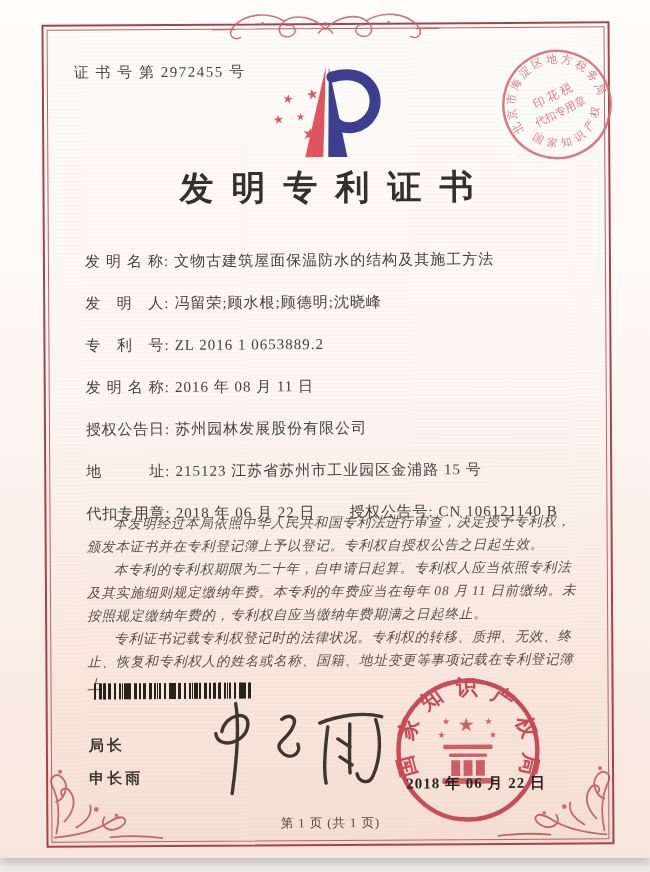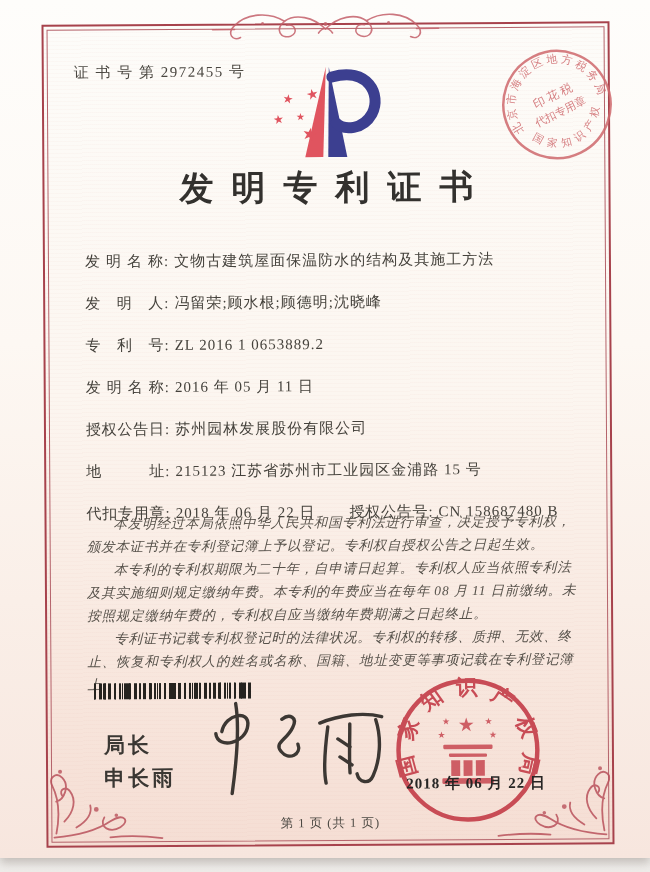--- a/index.html
+++ b/index.html
@@ -47,22 +47,22 @@
     font-size:13.5px;line-height:23px;letter-spacing:.8px;color:#57524b;font-style:italic;
   }
   .body-text p{margin:0;text-indent:2em;}
   .barcode{
     position:absolute;left:46px;top:657px;width:160px;height:16px;
     background:
       repeating-linear-gradient(90deg,#26231f 0 2px,transparent 2px 5px),
       repeating-linear-gradient(90deg,#26231f 0 1px,transparent 1px 7px),
       repeating-linear-gradient(90deg,transparent 0 9px,#26231f 9px 12px,transparent 12px 23px);
   }
-  .signer{position:absolute;left:56px;top:702px;font-family:"Liberation Sans",sans-serif;
-    font-size:21px;font-weight:700;color:#3a3733;letter-spacing:3px;line-height:33px;}
+  .signer{position:absolute;left:41px;top:702px;font-family:"Liberation Sans",sans-serif;
+    font-size:15px;font-weight:700;color:#3a3733;letter-spacing:3px;line-height:33px;}
   .signature{position:absolute;left:146px;top:672px;}
   .issue-seal{position:absolute;left:345px;top:651px;width:150px;height:150px;opacity:.92;}
   .seal-date{
     position:absolute;left:358px;top:750px;z-index:6;font-size:15px;font-weight:700;
     color:#262524;letter-spacing:1px;
   }
   .footer{position:absolute;left:0;bottom:12px;width:100%;text-align:center;
     font-size:12.5px;color:#4c4943;letter-spacing:1px;}
   .tax-stamp{position:absolute;left:446px;top:14px;z-index:4;opacity:.85;}
   .flourish-top{position:absolute;left:50%;top:-22px;transform:translateX(-50%);z-index:3;}
@@ -130,33 +130,33 @@
       <div class="field-row">
         <span class="f-label">发明名称</span><span class="f-colon">:</span><span class="f-value">文物古建筑屋面保温防水的结构及其施工方法</span>
       </div>
       <div class="field-row">
         <span class="f-label">发明人</span><span class="f-colon">:</span><span class="f-value">冯留荣;顾水根;顾德明;沈晓峰</span>
       </div>
       <div class="field-row">
         <span class="f-label">专利号</span><span class="f-colon">:</span><span class="f-value">ZL 2016 1 0653889.2</span>
       </div>
       <div class="field-row">
-        <span class="f-label">发明名称</span><span class="f-colon">:</span><span class="f-value">2016 年 05 月 11 日</span>
+        <span class="f-label">发明名称</span><span class="f-colon">:</span><span class="f-value">2016 年 08 月 11 日</span>
       </div>
       <div class="field-row">
         <span class="f-label">授权公告日</span><span class="f-colon">:</span><span class="f-value">苏州园林发展股份有限公司</span>
       </div>
       <div class="field-row">
         <span class="f-label">地址</span><span class="f-colon">:</span><span class="f-value">215123 江苏省苏州市工业园区金浦路 15 号</span>
       </div>
       <div class="field-row">
         <span class="field-pair">
           <span class="f-label">代扣专用章</span><span class="f-colon">:</span><span class="f-value">2018 年 06 月 22 日</span>
         </span><span class="pair-gap"></span><span class="field-pair">
-          <span class="f-label">授权公告号</span><span class="f-colon">:</span><span class="f-value">CN 158687480 B</span>
+          <span class="f-label">授权公告号</span><span class="f-colon">:</span><span class="f-value">CN 106121140 B</span>
         </span>
       </div>
     </div>
 
     <div class="body-text">
       <p>本发明经过本局依照中华人民共和国专利法进行审查，决定授予专利权，颁发本证书并在专利登记簿上予以登记。专利权自授权公告之日起生效。</p>
       <p>本专利的专利权期限为二十年，自申请日起算。专利权人应当依照专利法及其实施细则规定缴纳年费。本专利的年费应当在每年 08 月 11 日前缴纳。未按照规定缴纳年费的，专利权自应当缴纳年费期满之日起终止。</p>
       <p>专利证书记载专利权登记时的法律状况。专利权的转移、质押、无效、终止、恢复和专利权人的姓名或名称、国籍、地址变更等事项记载在专利登记簿上。</p>
     </div>
 

